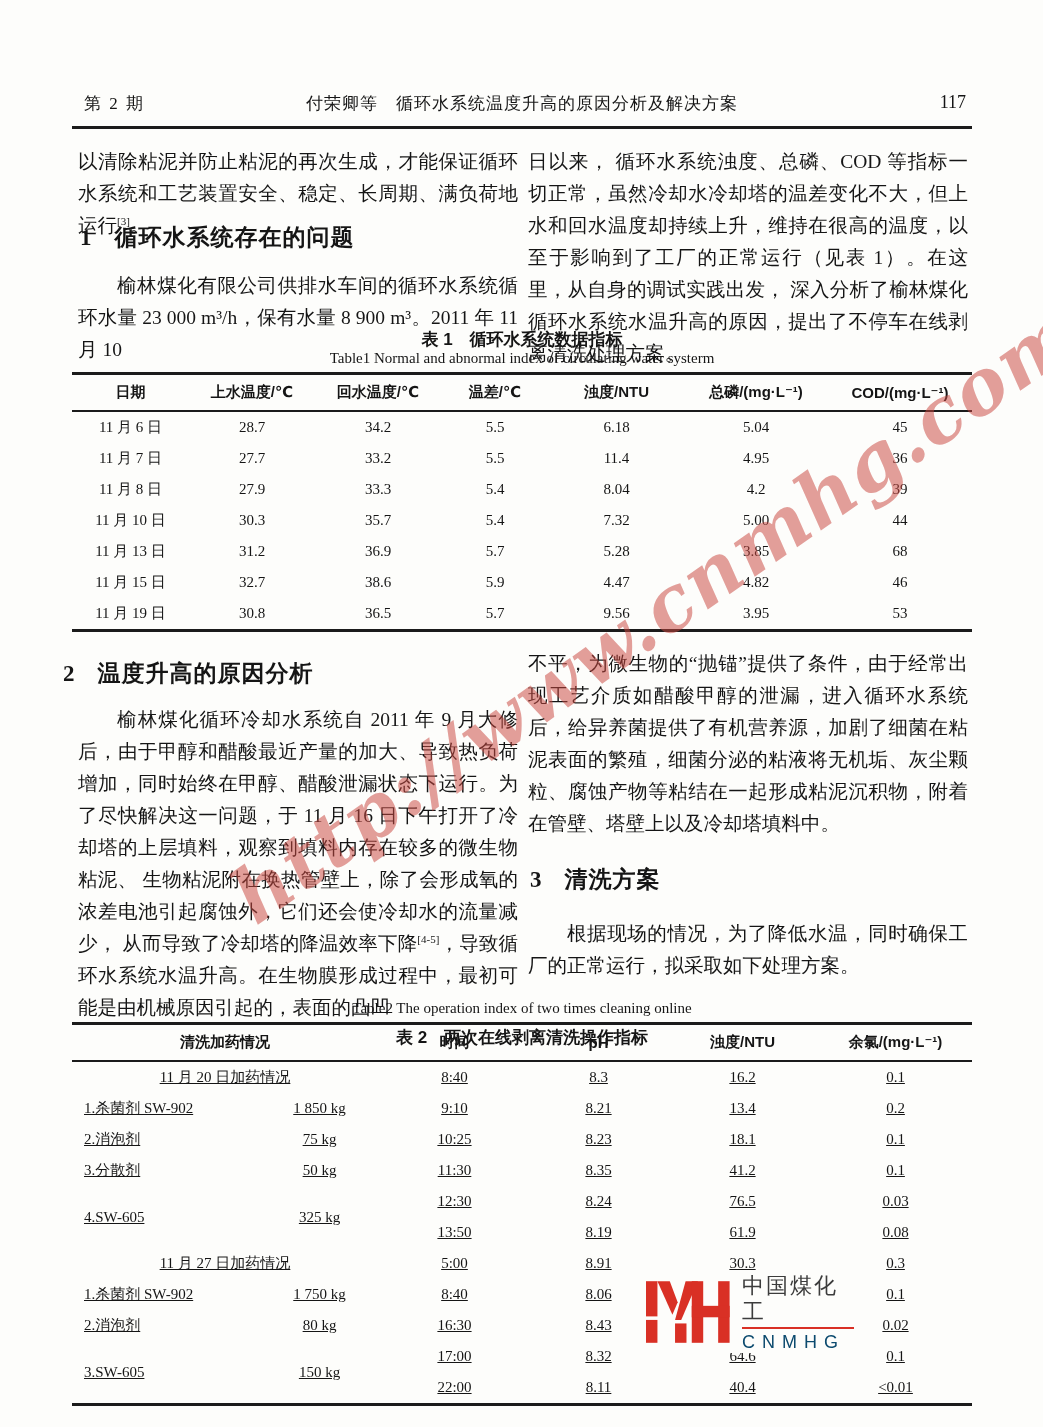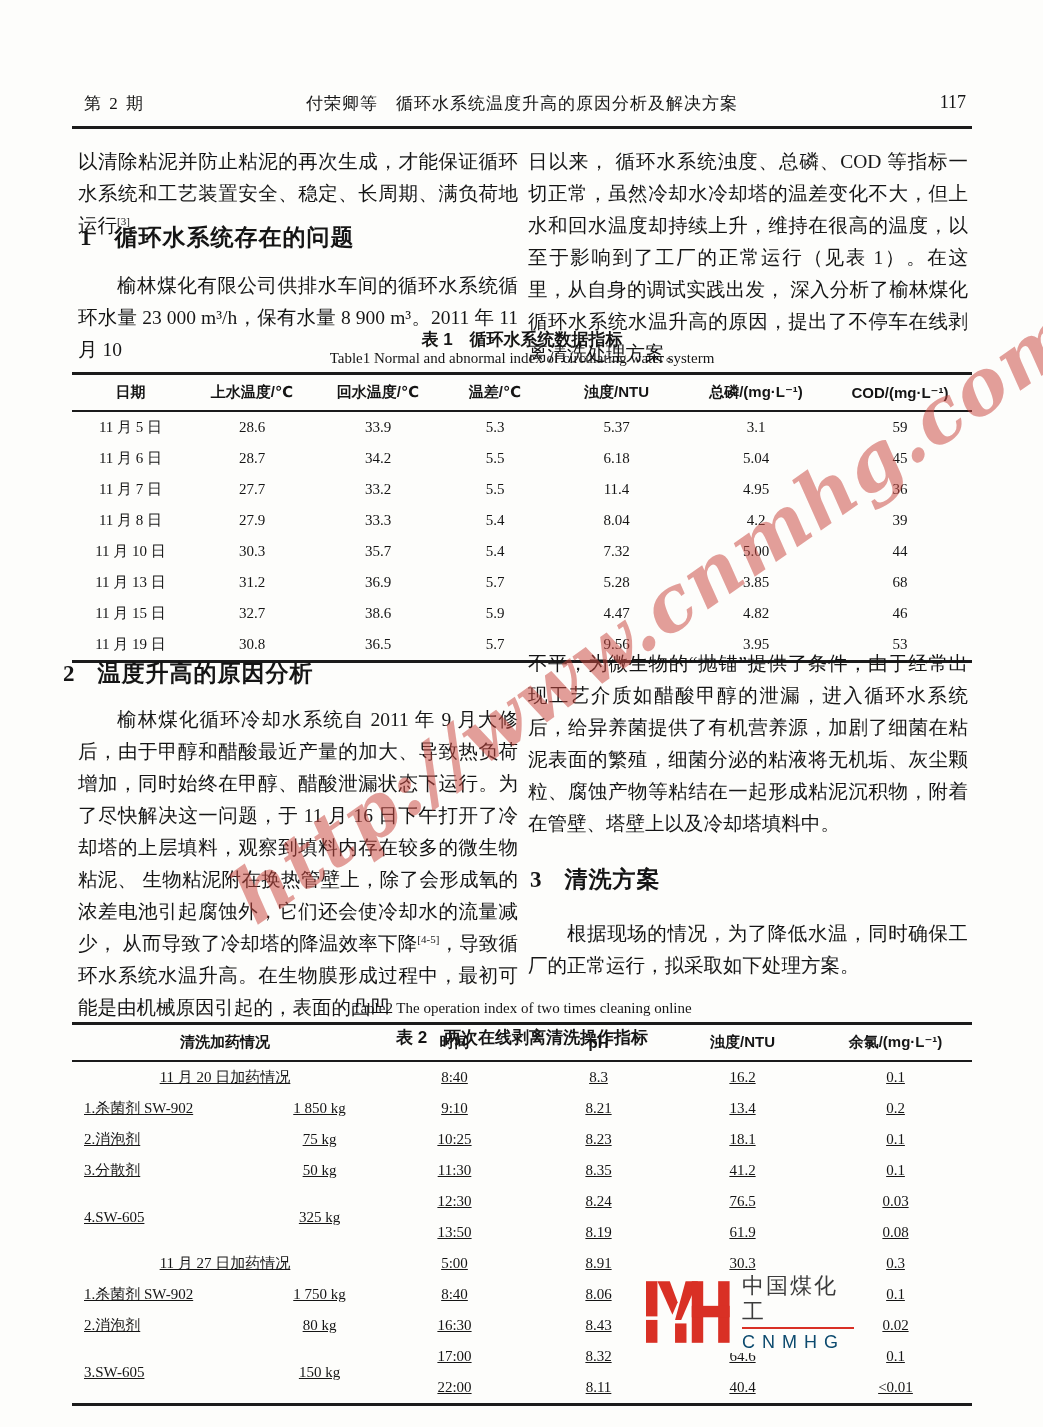--- a/index.html
+++ b/index.html
@@ -104,29 +104,20 @@
           <th>日期</th>
           <th>上水温度/℃</th>
           <th>回水温度/℃</th>
           <th>温差/℃</th>
           <th>浊度/NTU</th>
           <th>总磷/(mg·L⁻¹)</th>
           <th>COD/(mg·L⁻¹)</th>
         </tr>
       </thead>
     <tbody>
-        <tr>
-          <td>11 月 5 日</td>
-          <td>28.6</td>
-          <td>33.9</td>
-          <td>5.3</td>
-          <td>5.37</td>
-          <td>3.1</td>
-          <td>59</td>
-        </tr>
         <tr>
           <td>11 月 6 日</td>
           <td>28.7</td>
           <td>34.2</td>
           <td>5.5</td>
           <td>6.18</td>
           <td>5.04</td>
           <td>45</td>
         </tr>
         <tr>

